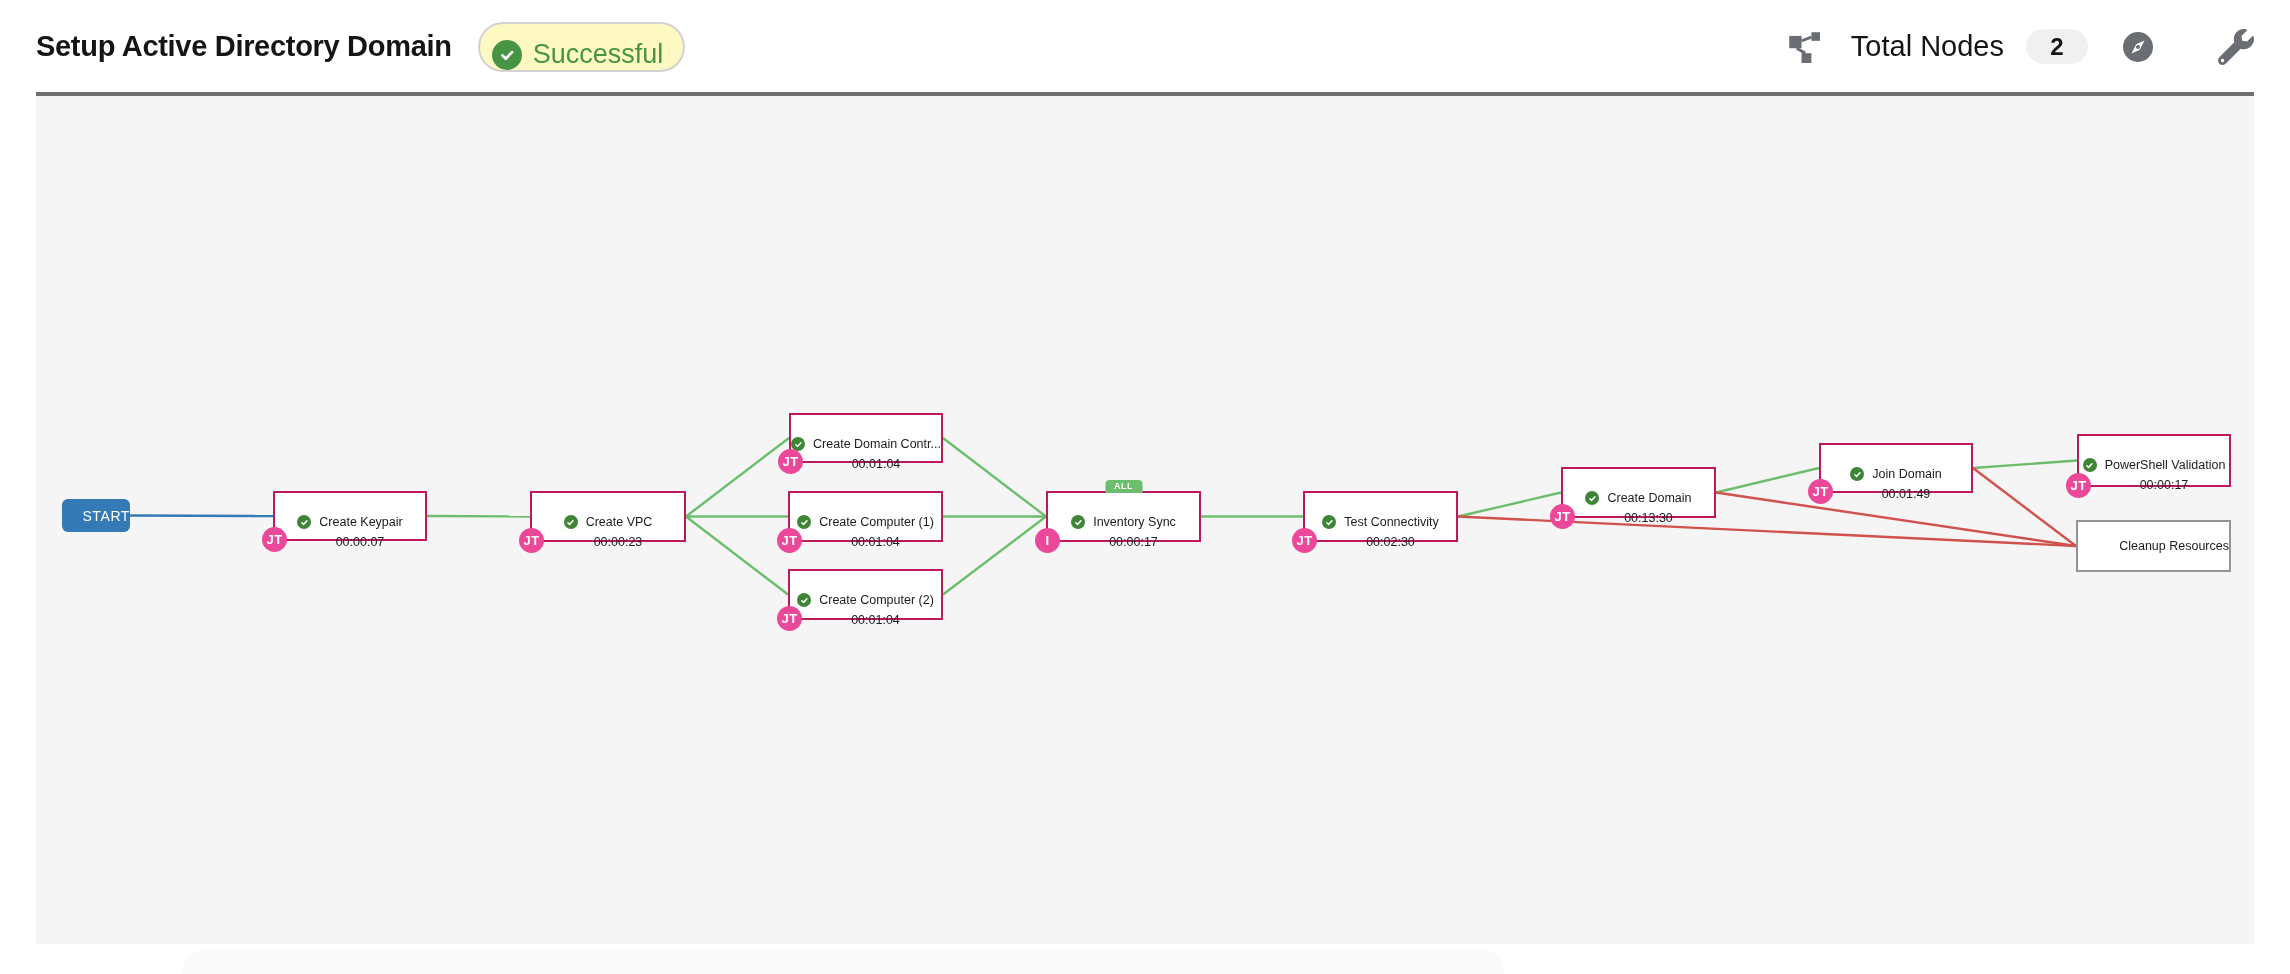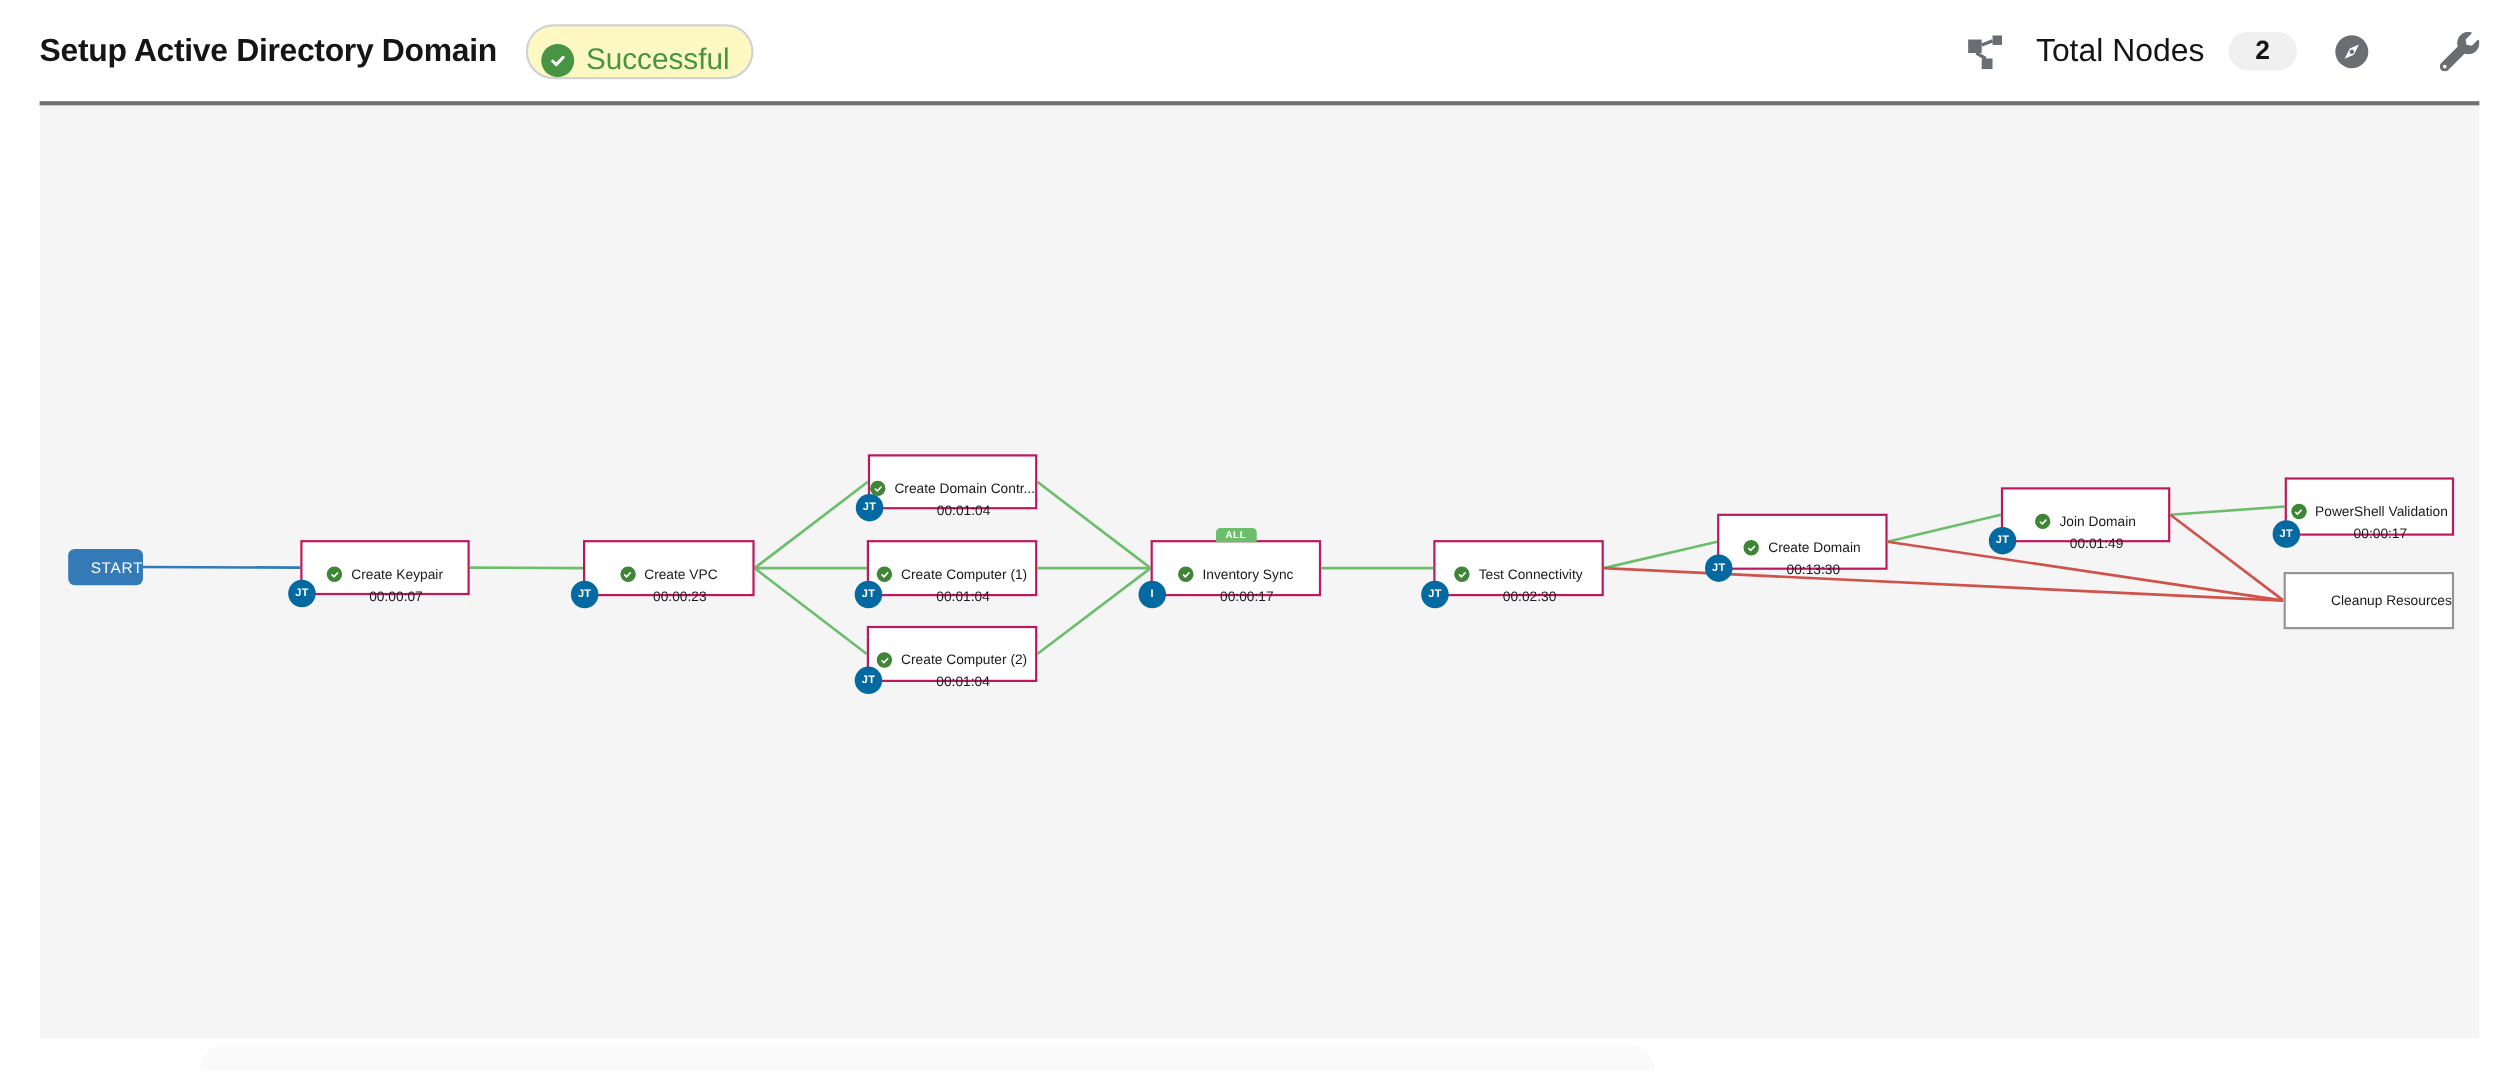--- a/index.html
+++ b/index.html
@@ -42,21 +42,21 @@
                    justify-content:flex-end; color:#fff; font-size:14px; letter-spacing:0.6px; cursor:pointer; }
   .wf-node.job   { border:2px solid #be185d; cursor:pointer; padding-top:22px; }
   .wf-node.plain { border:2px solid #949494; cursor:pointer; display:flex; align-items:center; justify-content:flex-end; }
   .node-row { display:flex; align-items:center; justify-content:center; gap:8px; }
   .check-sm { width:14px; height:14px; border-radius:50%; background:#3e8635; flex:0 0 14px;
               display:flex; align-items:center; justify-content:center; }
   .check-sm svg { width:9px; height:9px; }
   .node-label { font-size:12.5px; color:#1b1b1b; white-space:nowrap; }
   .node-time  { text-align:center; padding-left:20px; margin-top:6px; font-size:12.5px; color:#1b1b1b; }
   .node-badge { position:absolute; left:-13px; bottom:-13px; width:25px; height:25px; border-radius:50%;
-                background:#0369a1; color:#fff; font-size:10px; font-weight:700;
+                background:#ec4899; color:#fff; font-size:13px; font-weight:700;
                 display:flex; align-items:center; justify-content:center; letter-spacing:0.3px; }
   .all-tag { position:absolute; top:-13px; left:50%; transform:translateX(-50%);
              background:#6cbe6c; color:#fff; font-size:9px; font-weight:700;
              padding:1px 9px 2px 9px; border-radius:4px 4px 0 0; letter-spacing:0.5px; }
 
   .bottom-sheet-hint { position:absolute; left:182px; top:950px; width:1322px; height:24px;
                        background:#fafafa; border-radius:22px 22px 0 0; }
 </style>
 </head>
 <body>

